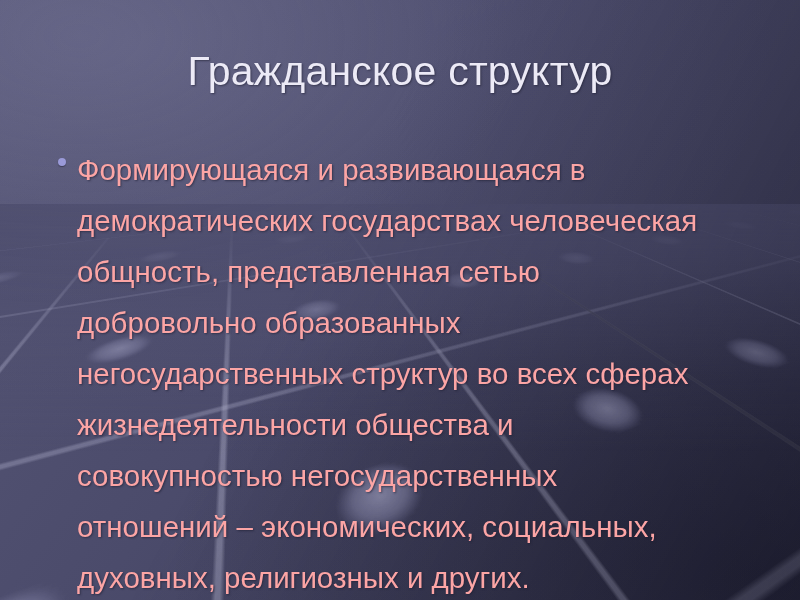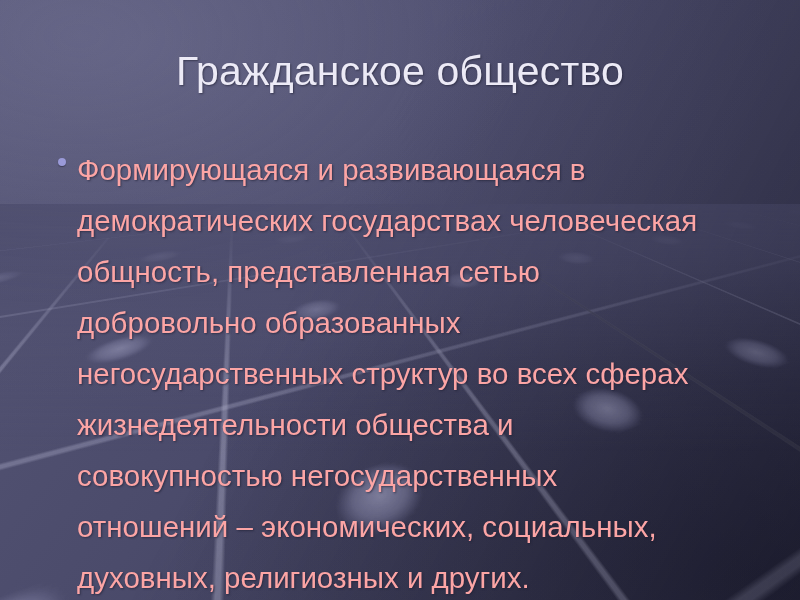--- a/index.html
+++ b/index.html
@@ -185,21 +185,21 @@
     <div class="grid-plane"></div>
     <div class="grid-plane-dark"></div>
     <div class="grid-nodes"></div>
     <div class="grid-fade"></div>
   </div>
 
   <div class="bg-layer bg-vignette"></div>
 
   <div id="content">
 
-    <div class="slide-title">Гражданское общество</div>
+    <div class="slide-title">Гражданское структур</div>
 
     <div class="body-block">
       <div class="bullet-row">
         <span class="bullet-dot"></span>
         <div class="bullet-text">Формирующаяся и развивающаяся в
 демократических государствах человеческая
 общность, представленная сетью
 добровольно образованных
 негосударственных структур во всех сферах
 жизнедеятельности общества и

